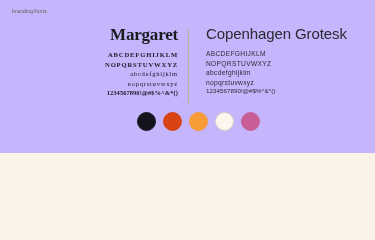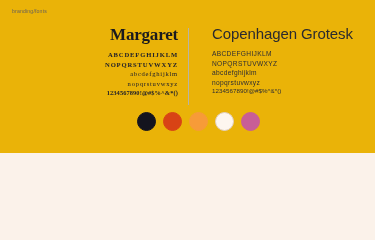--- a/index.html
+++ b/index.html
@@ -10,21 +10,21 @@
     width: 375px;
     height: 153px;
     overflow: hidden;
     background: #FBF2EA;
     font-family: "Liberation Sans", sans-serif;
   }
   .page {
     position: relative;
     width: 375px;
     height: 153px;
-    background: #eab308;
+    background: #c4b5fd;
   }
   .kicker {
     position: absolute;
     left: 12px;
     top: 8px;
     font-family: "Liberation Sans", sans-serif;
     font-size: 5.2px;
     letter-spacing: 0.15px;
     color: #6a6258;
     white-space: nowrap;
@@ -43,21 +43,21 @@
     box-sizing: border-box;
     height: 82px;
   }
   .col-left {
     width: 188px;
     padding-right: 10px;
     text-align: right;
   }
   .col-right {
     width: 187px;
-    padding-left: 24px;
+    padding-left: 18px;
     text-align: left;
   }
   .divider {
     position: absolute;
     left: 188px;
     top: 28px;
     width: 1px;
     height: 77px;
     background: #b9b3a4;
   }

